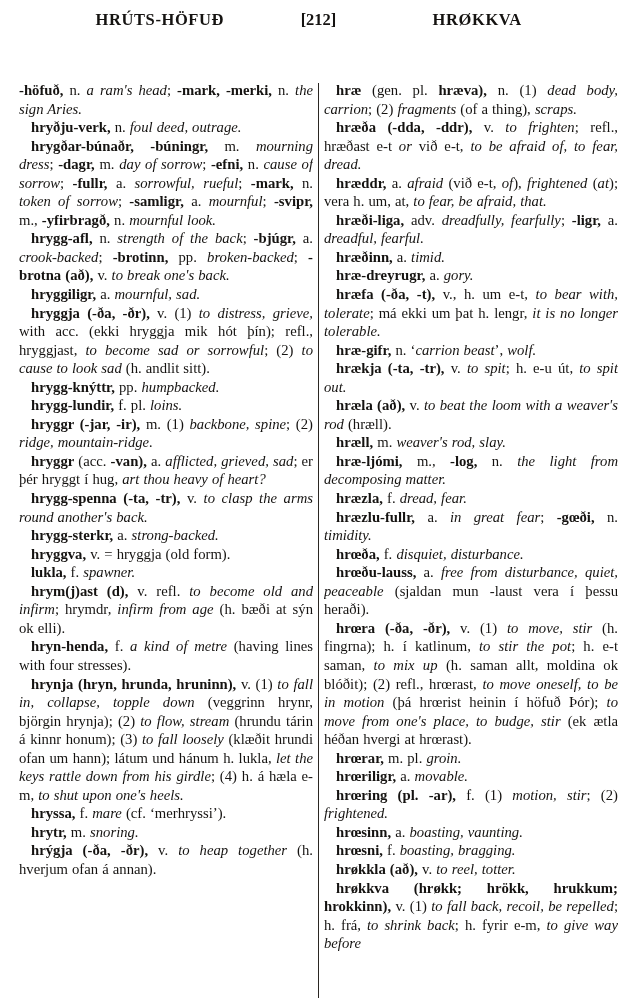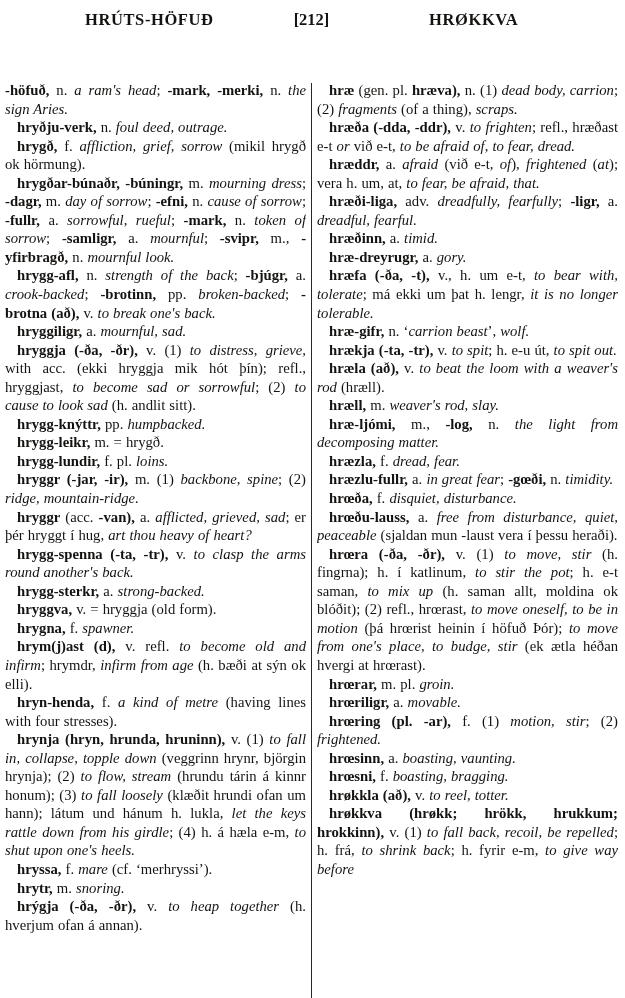--- a/index.html
+++ b/index.html
@@ -9,21 +9,21 @@
     width: 625px;
     height: 998px;
     overflow: hidden;
     font-family: "Liberation Serif", "DejaVu Serif", serif;
     color: #151311;
   }
   .page {
     width: 625px;
     height: 998px;
     box-sizing: border-box;
-    padding: 8px 7px 0 5px;
+    padding: 8px 7px 0 19px;
   }
   .header {
     display: grid;
     grid-template-columns: 1fr auto 1fr;
     align-items: baseline;
     font-weight: bold;
     font-size: 16.5px;
     letter-spacing: 0.6px;
     padding: 2px 0 7px 0;
   }
@@ -65,34 +65,32 @@
 <div class="page">
   <div class="header">
     <span class="h-left">HRÚTS-HÖFUÐ</span>
     <span class="h-mid">[212]</span>
     <span class="h-right">HRØKKVA</span>
   </div>
   <div class="columns">
     <div class="col" id="col-left">
         <p class="entry noindent"><span class="s-b">-höfuð,</span><span class="s-n"> n. </span><span class="s-i">a ram's head</span><span class="s-n">; </span><span class="s-b">-mark, -merki,</span><span class="s-n"> n. </span><span class="s-i">the sign Aries.</span></p>
         <p class="entry"><span class="s-b">hryðju-verk,</span><span class="s-n"> n. </span><span class="s-i">foul deed, outrage.</span></p>
-        <p class="entry"><span class="s-b">hrygð,</span><span class="s-n"> f. </span><span class="s-i">affliction, grief, sorrow</span><span class="s-n"> (mikil hrygð ok hörmung).</span></p>
         <p class="entry"><span class="s-b">hrygðar-búnaðr, -búningr,</span><span class="s-n"> m. </span><span class="s-i">mourning dress</span><span class="s-n">; </span><span class="s-b">-dagr,</span><span class="s-n"> m. </span><span class="s-i">day of sorrow</span><span class="s-n">; </span><span class="s-b">-efni,</span><span class="s-n"> n. </span><span class="s-i">cause of sorrow</span><span class="s-n">; </span><span class="s-b">-fullr,</span><span class="s-n"> a. </span><span class="s-i">sorrowful, rueful</span><span class="s-n">; </span><span class="s-b">-mark,</span><span class="s-n"> n. </span><span class="s-i">token of sorrow</span><span class="s-n">; </span><span class="s-b">-samligr,</span><span class="s-n"> a. </span><span class="s-i">mournful</span><span class="s-n">; </span><span class="s-b">-svipr,</span><span class="s-n"> m., </span><span class="s-b">-yfirbragð,</span><span class="s-n"> n. </span><span class="s-i">mournful look.</span></p>
         <p class="entry"><span class="s-b">hrygg-afl,</span><span class="s-n"> n. </span><span class="s-i">strength of the back</span><span class="s-n">; </span><span class="s-b">-bjúgr,</span><span class="s-n"> a. </span><span class="s-i">crook-backed</span><span class="s-n">; </span><span class="s-b">-brotinn,</span><span class="s-n"> pp. </span><span class="s-i">broken-backed</span><span class="s-n">; </span><span class="s-b">-brotna (að),</span><span class="s-n"> v. </span><span class="s-i">to break one's back.</span></p>
         <p class="entry"><span class="s-b">hryggiligr,</span><span class="s-n"> a. </span><span class="s-i">mournful, sad.</span></p>
         <p class="entry"><span class="s-b">hryggja (-ða, -ðr),</span><span class="s-n"> v. (1) </span><span class="s-i">to distress, grieve,</span><span class="s-n"> with acc. (ekki hryggja mik hót þín); refl., hryggjast, </span><span class="s-i">to become sad or sorrowful</span><span class="s-n">; (2) </span><span class="s-i">to cause to look sad</span><span class="s-n"> (h. andlit sitt).</span></p>
         <p class="entry"><span class="s-b">hrygg-knýttr,</span><span class="s-n"> pp. </span><span class="s-i">humpbacked.</span></p>
-        <p class="entry"><span class="s-b">hrygg-leikr,</span><span class="s-n"> m. = hrygð.</span></p>
         <p class="entry"><span class="s-b">hrygg-lundir,</span><span class="s-n"> f. pl. </span><span class="s-i">loins.</span></p>
         <p class="entry"><span class="s-b">hryggr (-jar, -ir),</span><span class="s-n"> m. (1) </span><span class="s-i">backbone, spine</span><span class="s-n">; (2) </span><span class="s-i">ridge, mountain-ridge.</span></p>
         <p class="entry"><span class="s-b">hryggr</span><span class="s-n"> (acc. </span><span class="s-b">-van),</span><span class="s-n"> a. </span><span class="s-i">afflicted, grieved, sad</span><span class="s-n">; er þér hryggt í hug, </span><span class="s-i">art thou heavy of heart?</span></p>
         <p class="entry"><span class="s-b">hrygg-spenna (-ta, -tr),</span><span class="s-n"> v. </span><span class="s-i">to clasp the arms round another's back.</span></p>
         <p class="entry"><span class="s-b">hrygg-sterkr,</span><span class="s-n"> a. </span><span class="s-i">strong-backed.</span></p>
         <p class="entry"><span class="s-b">hryggva,</span><span class="s-n"> v. = hryggja (old form).</span></p>
-        <p class="entry"><span class="s-b">hrygna,</span><span class="s-n"> f. </span><span class="s-i">spawner.</span></p>
+        <p class="entry"><span class="s-b">lukla,</span><span class="s-n"> f. </span><span class="s-i">spawner.</span></p>
         <p class="entry"><span class="s-b">hrym(j)ast (d),</span><span class="s-n"> v. refl. </span><span class="s-i">to become old and infirm</span><span class="s-n">; hrymdr, </span><span class="s-i">infirm from age</span><span class="s-n"> (h. bæði at sýn ok elli).</span></p>
         <p class="entry"><span class="s-b">hryn-henda,</span><span class="s-n"> f. </span><span class="s-i">a kind of metre</span><span class="s-n"> (having lines with four stresses).</span></p>
         <p class="entry"><span class="s-b">hrynja (hryn, hrunda, hruninn),</span><span class="s-n"> v. (1) </span><span class="s-i">to fall in, collapse, topple down</span><span class="s-n"> (veggrinn hrynr, björgin hrynja); (2) </span><span class="s-i">to flow, stream</span><span class="s-n"> (hrundu tárin á kinnr honum); (3) </span><span class="s-i">to fall loosely</span><span class="s-n"> (klæðit hrundi ofan um hann); látum und hánum h. lukla, </span><span class="s-i">let the keys rattle down from his girdle</span><span class="s-n">; (4) h. á hæla e-m, </span><span class="s-i">to shut upon one's heels.</span></p>
         <p class="entry"><span class="s-b">hryssa,</span><span class="s-n"> f. </span><span class="s-i">mare</span><span class="s-n"> (cf. ‘merhryssi’).</span></p>
         <p class="entry"><span class="s-b">hrytr,</span><span class="s-n"> m. </span><span class="s-i">snoring.</span></p>
         <p class="entry"><span class="s-b">hrýgja (-ða, -ðr),</span><span class="s-n"> v. </span><span class="s-i">to heap together</span><span class="s-n"> (h. hverjum ofan á annan).</span></p>
       </div>
     <div class="col-divider"></div>
     <div class="col" id="col-right">
         <p class="entry"><span class="s-b">hræ</span><span class="s-n"> (gen. pl. </span><span class="s-b">hræva),</span><span class="s-n"> n. (1) </span><span class="s-i">dead body, carrion</span><span class="s-n">; (2) </span><span class="s-i">fragments</span><span class="s-n"> (of a thing), </span><span class="s-i">scraps.</span></p>

